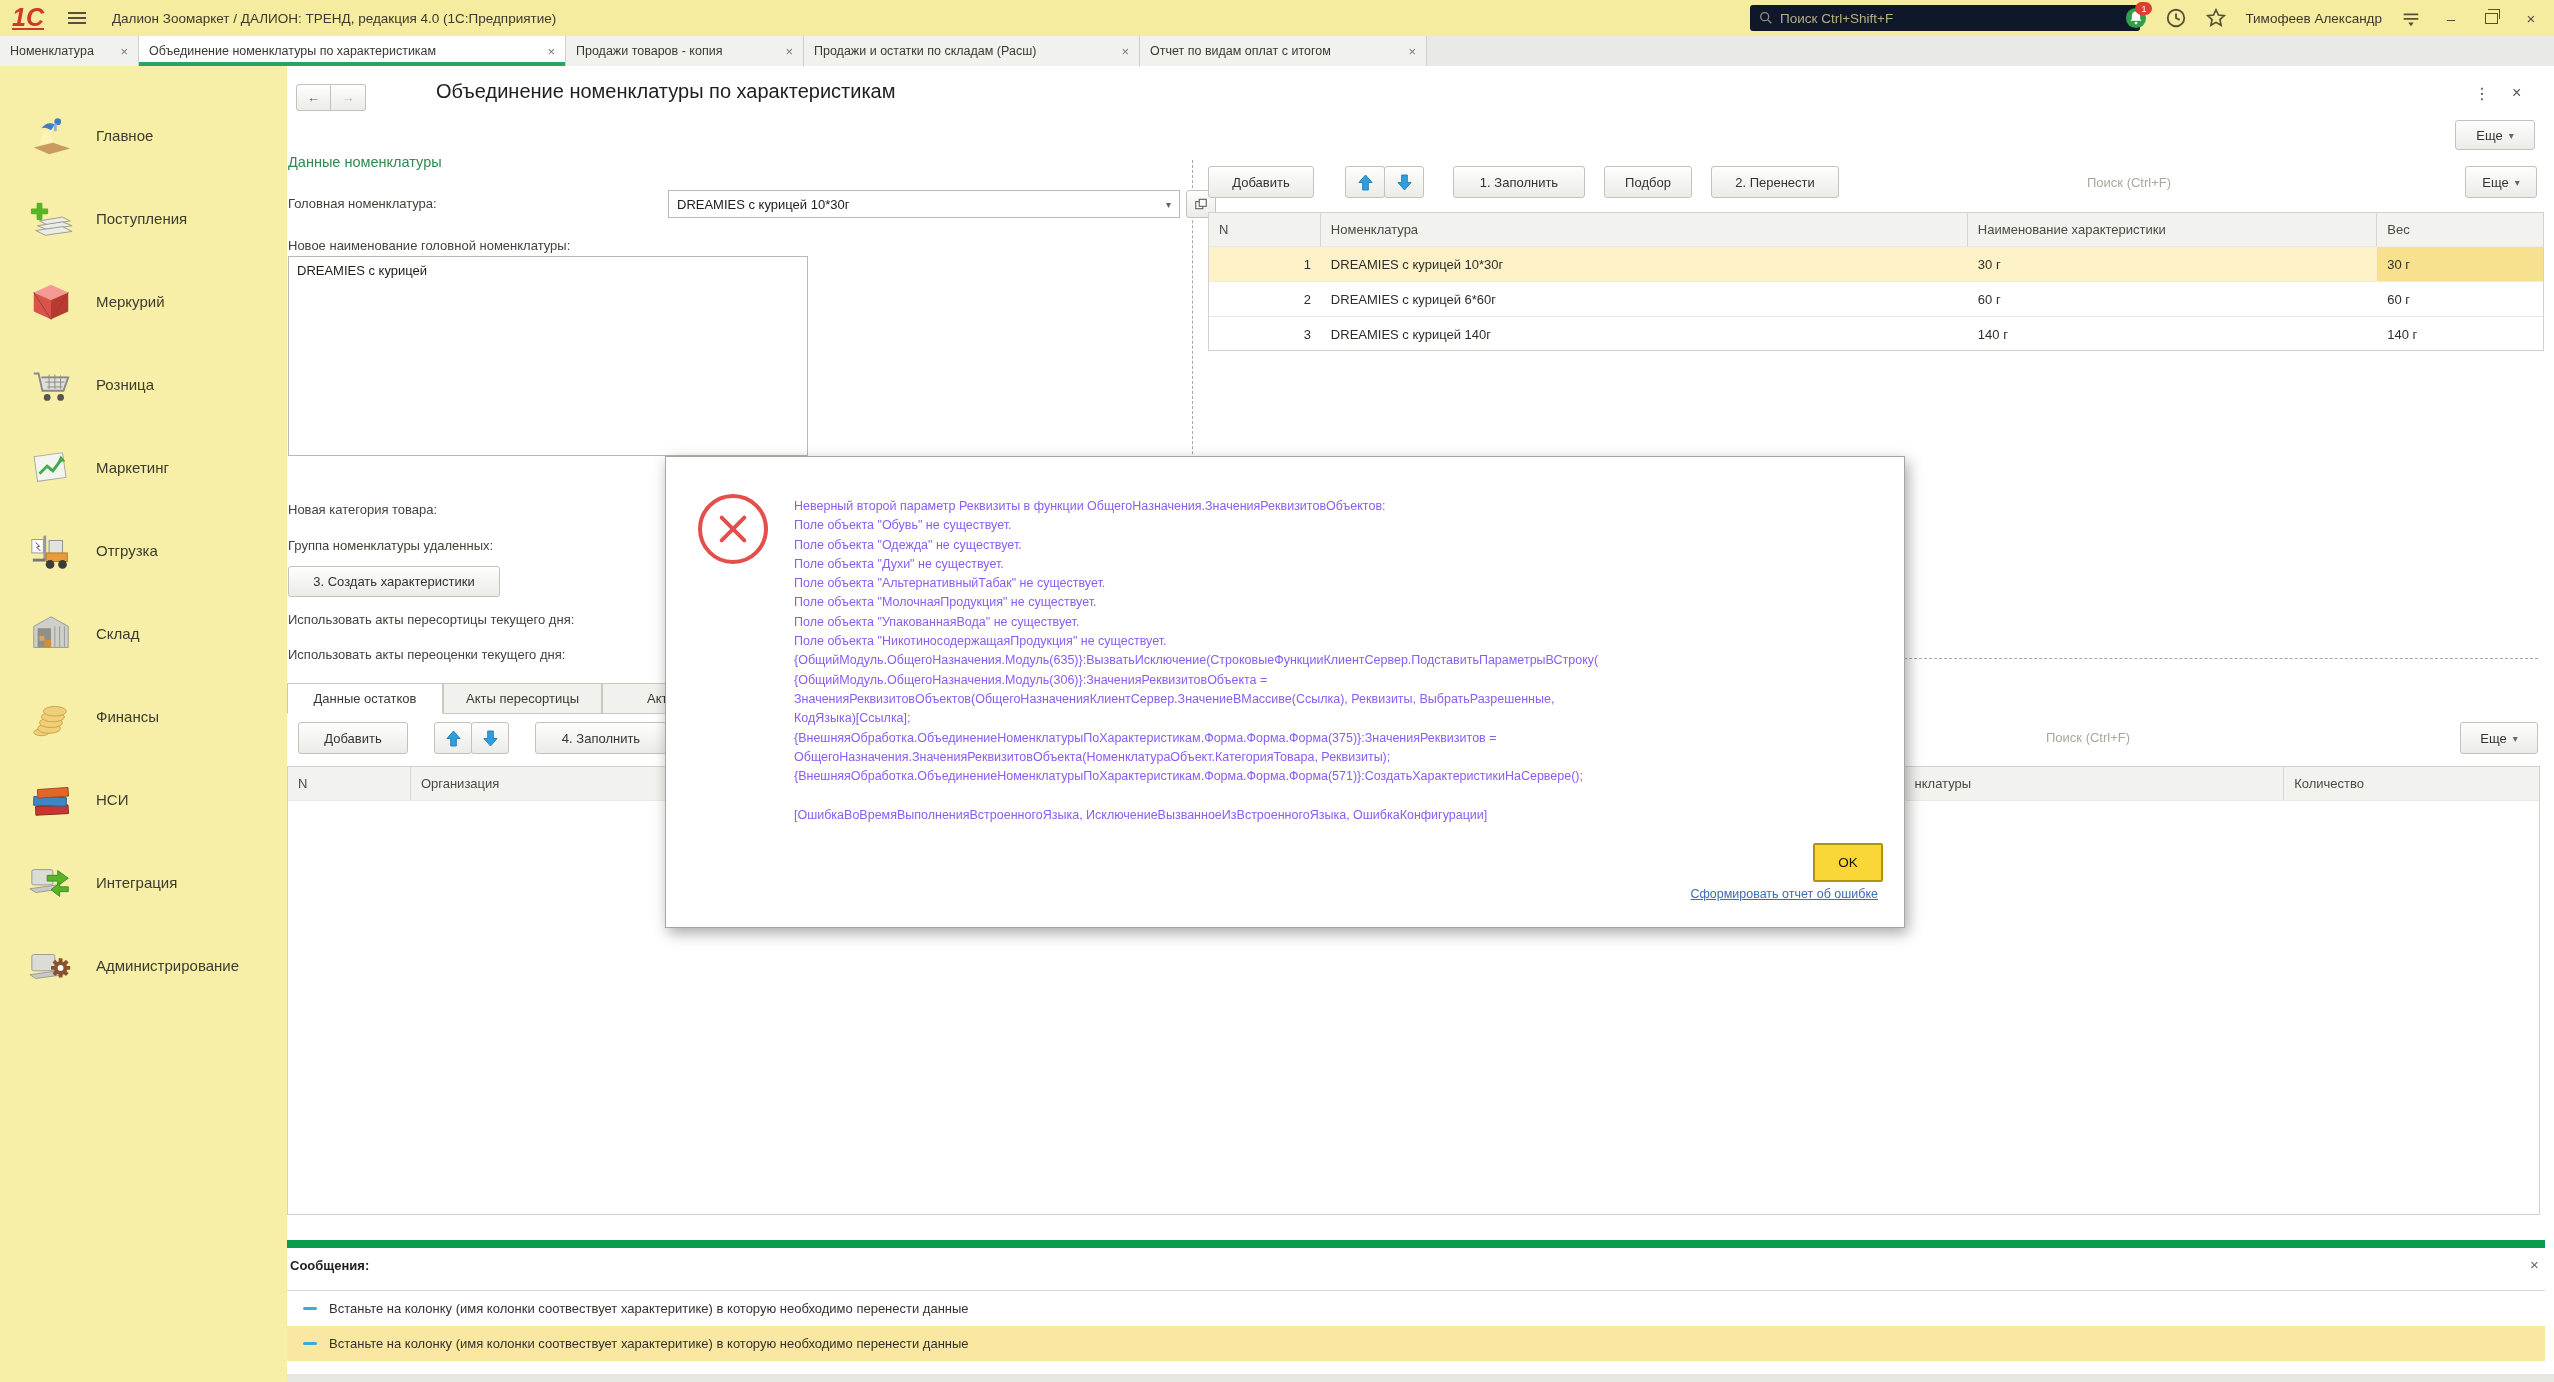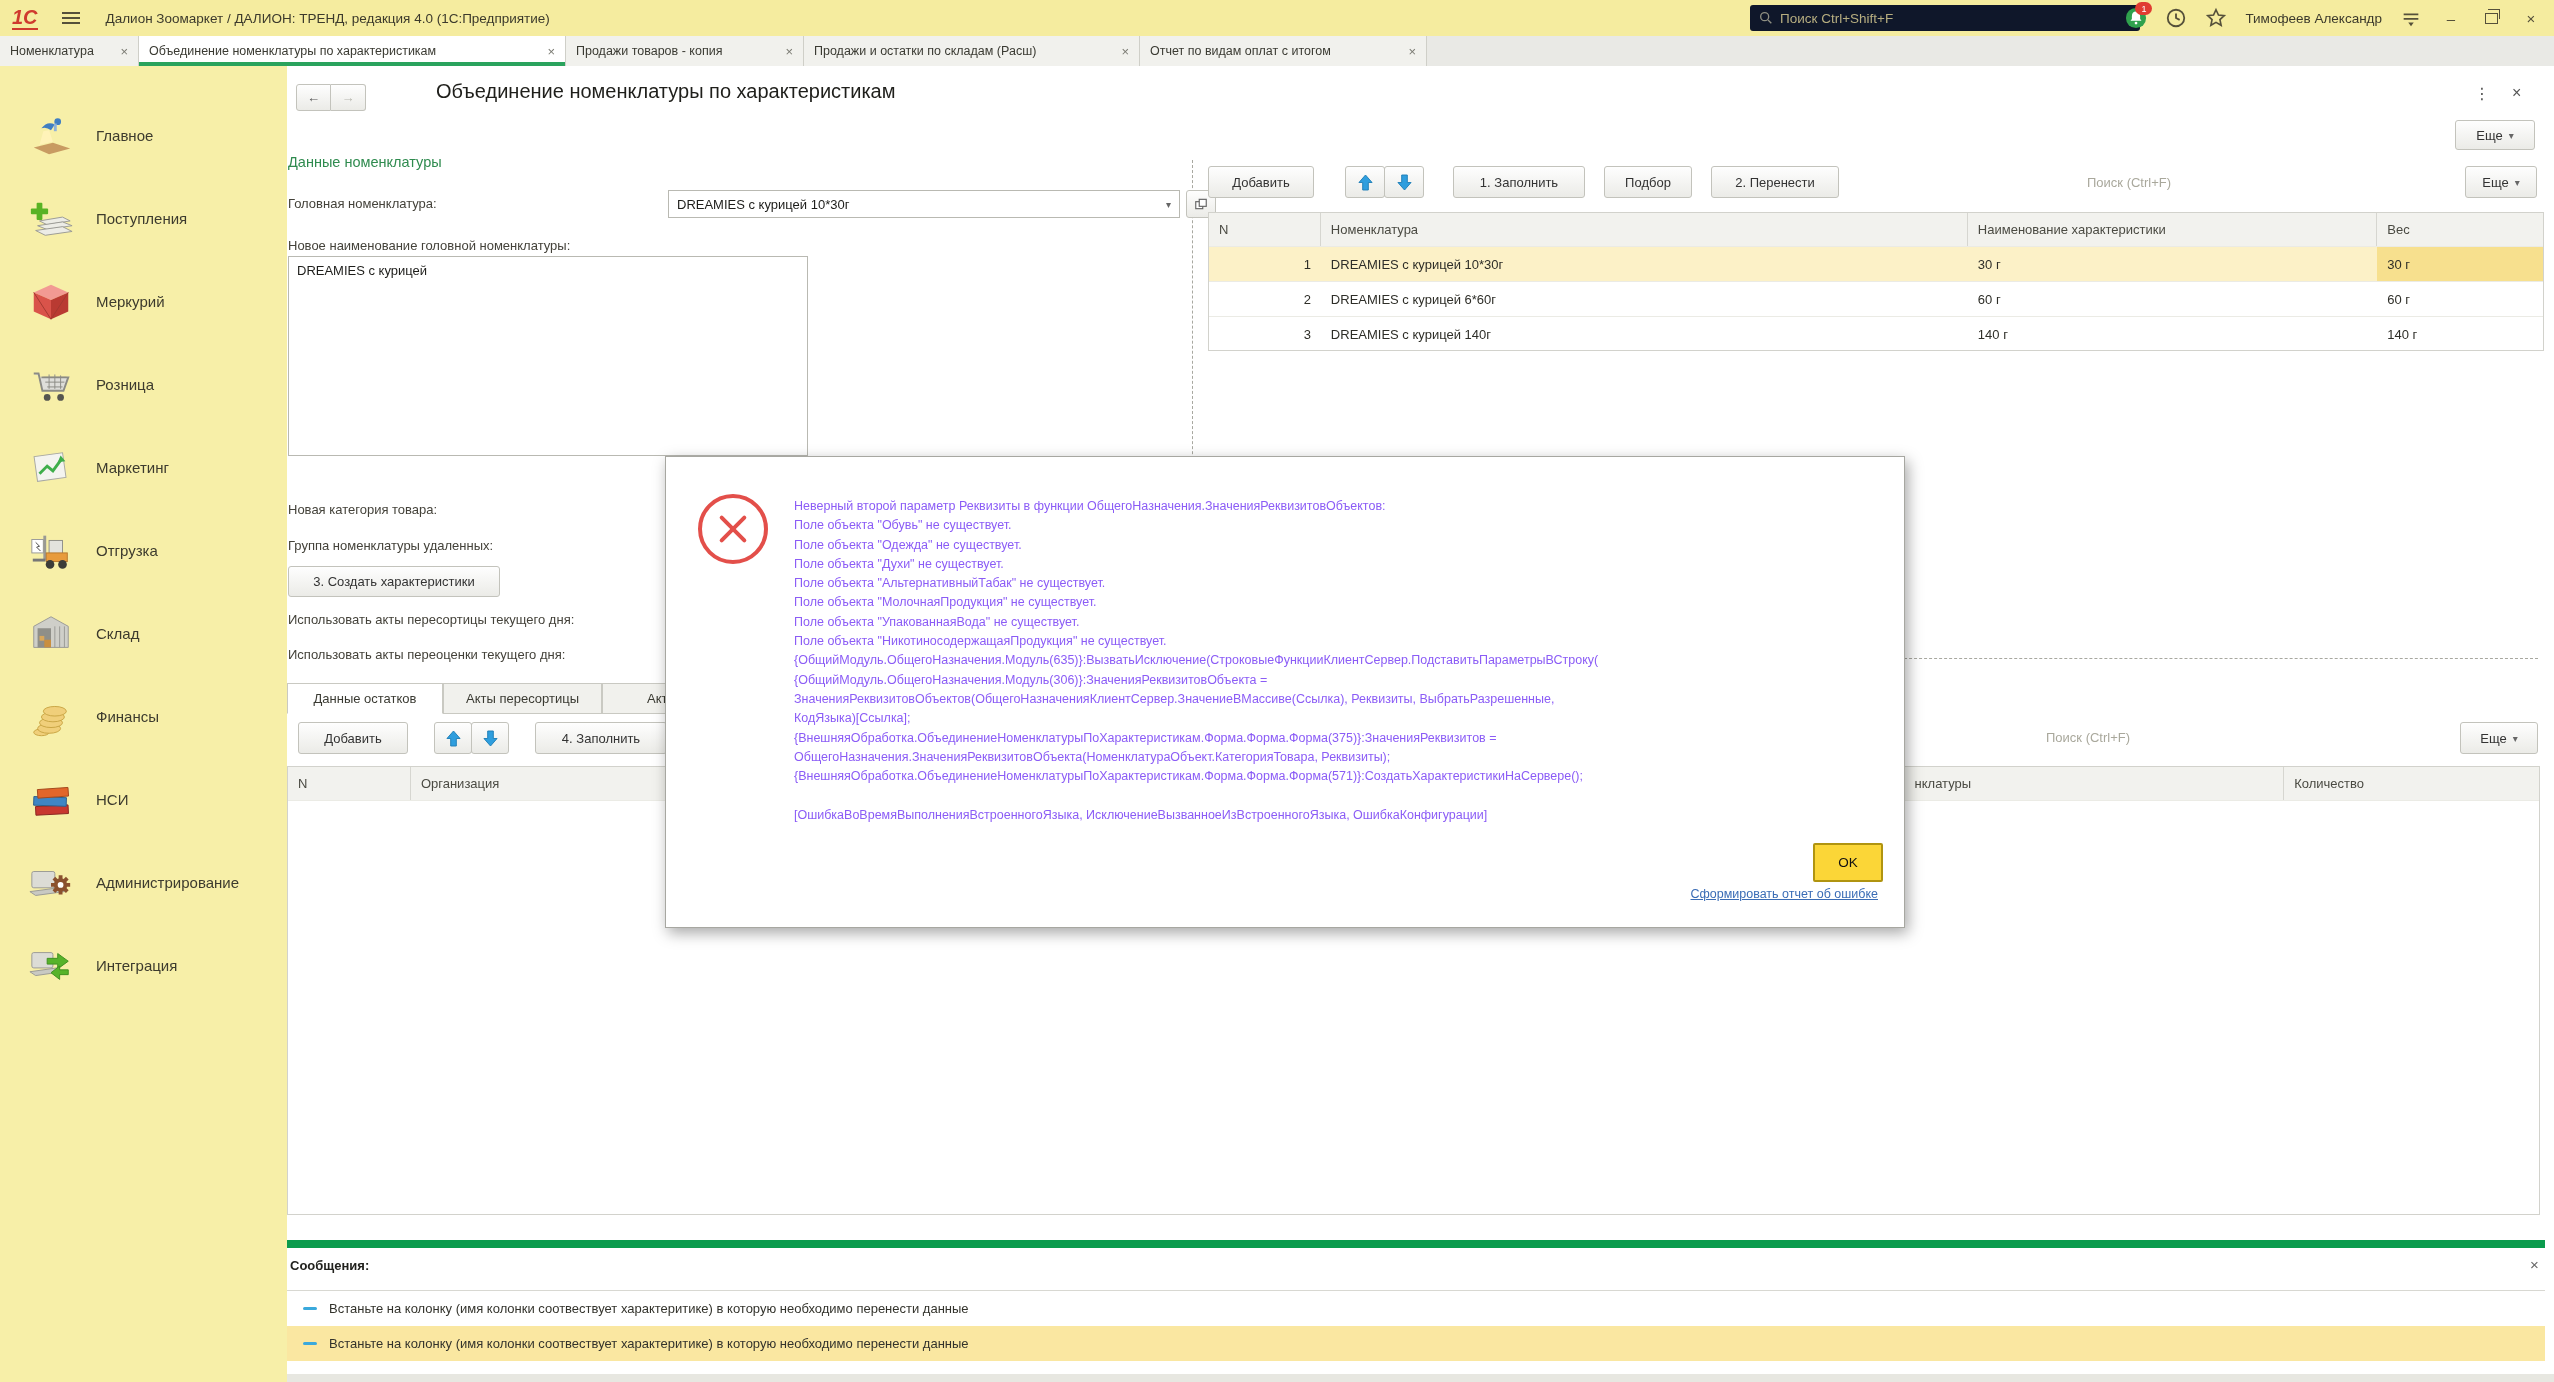--- a/index.html
+++ b/index.html
@@ -2,21 +2,21 @@
 <html><head>
 <meta charset="utf-8">
 <style>
   html,body{margin:0;padding:0;background:#fff;}
   #app{position:relative;width:2554px;height:1382px;overflow:hidden;
        font-family:"Liberation Sans","DejaVu Sans",sans-serif;color:#333;}
   .abs{position:absolute;}
   
   .titlebar{position:absolute;left:0;top:0;width:2554px;height:36px;background:#f5ec9f;
             display:flex;align-items:center;}
-  .logo1c{font-size:20px;font-weight:bold;color:#cf3a2e;margin-left:12px;font-style:italic;
+  .logo1c{font-size:25px;font-weight:bold;color:#cf3a2e;margin-left:12px;font-style:italic;
           border-bottom:2px solid #cf3a2e;line-height:22px;}
   .hamb{margin-left:24px;width:18px;cursor:pointer;}
   .hamb div{height:2px;background:#55503a;margin:3px 0;}
   .apptitle{margin-left:26px;font-size:13.5px;color:#3c3a2c;white-space:nowrap;}
   .searchbox{position:absolute;left:1750px;top:5px;width:390px;height:26px;background:#0f172a;
              border-radius:3px;display:flex;align-items:center;padding-left:8px;box-sizing:border-box;}
   .searchbox .ph{color:#b7ae80;font-size:13.5px;margin-left:6px;}
   .tbicons{position:absolute;right:0;top:0;height:36px;display:flex;align-items:center;gap:18px;padding-right:12px;}
   .tbico{width:22px;height:22px;position:relative;cursor:pointer;}
   .badge{position:absolute;right:-5px;top:-5px;min-width:13px;height:13px;border-radius:7px;background:#e03c31;
@@ -245,38 +245,38 @@
     <div class="sitem">
       <svg viewBox="0 0 48 48">
           <rect x="8" y="30" width="34" height="9" fill="#c8372f" stroke="#8a2722" transform="rotate(-3 25 34)"></rect>
           <rect x="6" y="21" width="34" height="9" fill="#3f86c4" stroke="#2c5f8d" transform="rotate(2 23 25)"></rect>
           <rect x="10" y="12" width="32" height="9" fill="#e2662a" stroke="#a4491d" transform="rotate(-4 26 16)"></rect>
         </svg>
       <span class="slabel">НСИ</span>
     </div>
     <div class="sitem">
       <svg viewBox="0 0 48 48">
+          <rect x="4" y="10" width="22" height="16" rx="2" fill="#dcdcd6" stroke="#9a9a94"></rect>
+          <polygon points="2,30 30,26 36,30 8,34" fill="#c9c9c3" stroke="#9a9a94"></polygon>
+          <polygon points="20,16 31,16 31,11 42,19 31,27 31,22 20,22" fill="#57b32a" stroke="#3f8f1f"></polygon>
+          <polygon points="42,28 33,28 33,24 24,31 33,38 33,33 42,33" fill="#57b32a" stroke="#3f8f1f"></polygon>
+        </svg>
+      <span class="slabel">Интеграция</span>
+    </div>
+    <div class="sitem">
+      <svg viewBox="0 0 48 48">
           <rect x="4" y="12" width="24" height="17" rx="2" fill="#dcdcd6" stroke="#9a9a94"></rect>
           <polygon points="2,33 32,29 38,33 8,37" fill="#c9c9c3" stroke="#9a9a94"></polygon>
           <g stroke="#8a512e" stroke-width="4">
             <path d="M34 16v20M24 26h20M27 19l14 14M41 19l-14 14"></path>
           </g>
           <circle cx="34" cy="26" r="7" fill="#8a512e"></circle>
           <circle cx="34" cy="26" r="3" fill="#fff"></circle>
         </svg>
       <span class="slabel">Администрирование</span>
-    </div>
-    <div class="sitem">
-      <svg viewBox="0 0 48 48">
-          <rect x="4" y="10" width="22" height="16" rx="2" fill="#dcdcd6" stroke="#9a9a94"></rect>
-          <polygon points="2,30 30,26 36,30 8,34" fill="#c9c9c3" stroke="#9a9a94"></polygon>
-          <polygon points="20,16 31,16 31,11 42,19 31,27 31,22 20,22" fill="#57b32a" stroke="#3f8f1f"></polygon>
-          <polygon points="42,28 33,28 33,24 24,31 33,38 33,33 42,33" fill="#57b32a" stroke="#3f8f1f"></polygon>
-        </svg>
-      <span class="slabel">Интеграция</span>
     </div>
   </div>
 
   <div class="abs" style="left:287px;top:66px;width:2267px;height:1316px;background:#fff;">
 
     <div class="abs" style="left:9px;top:18px;width:70px;height:27px;display:flex;">
       <div class="btn" style="position:static;width:35px;height:27px;border-radius:3px 0 0 3px;color:#555;">←</div>
       <div class="btn" style="position:static;width:35px;height:27px;border-left:none;border-radius:0 3px 3px 0;color:#b8b8b0;">→</div>
     </div>
     <div class="abs" style="left:149px;top:14px;font-size:20px;color:#1f1f1b;white-space:nowrap;">Объединение номенклатуры по характеристикам</div>

